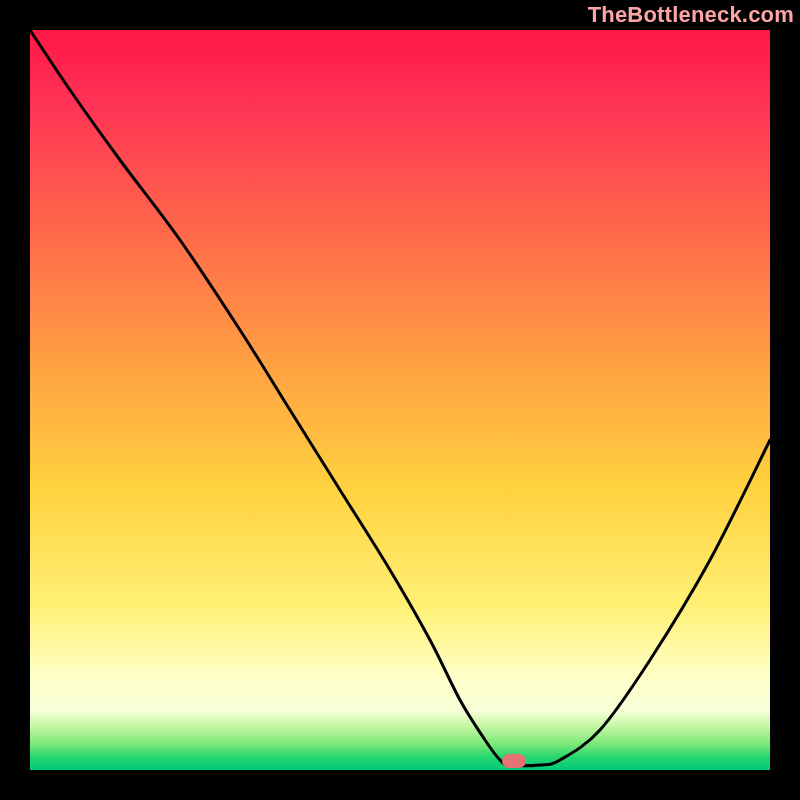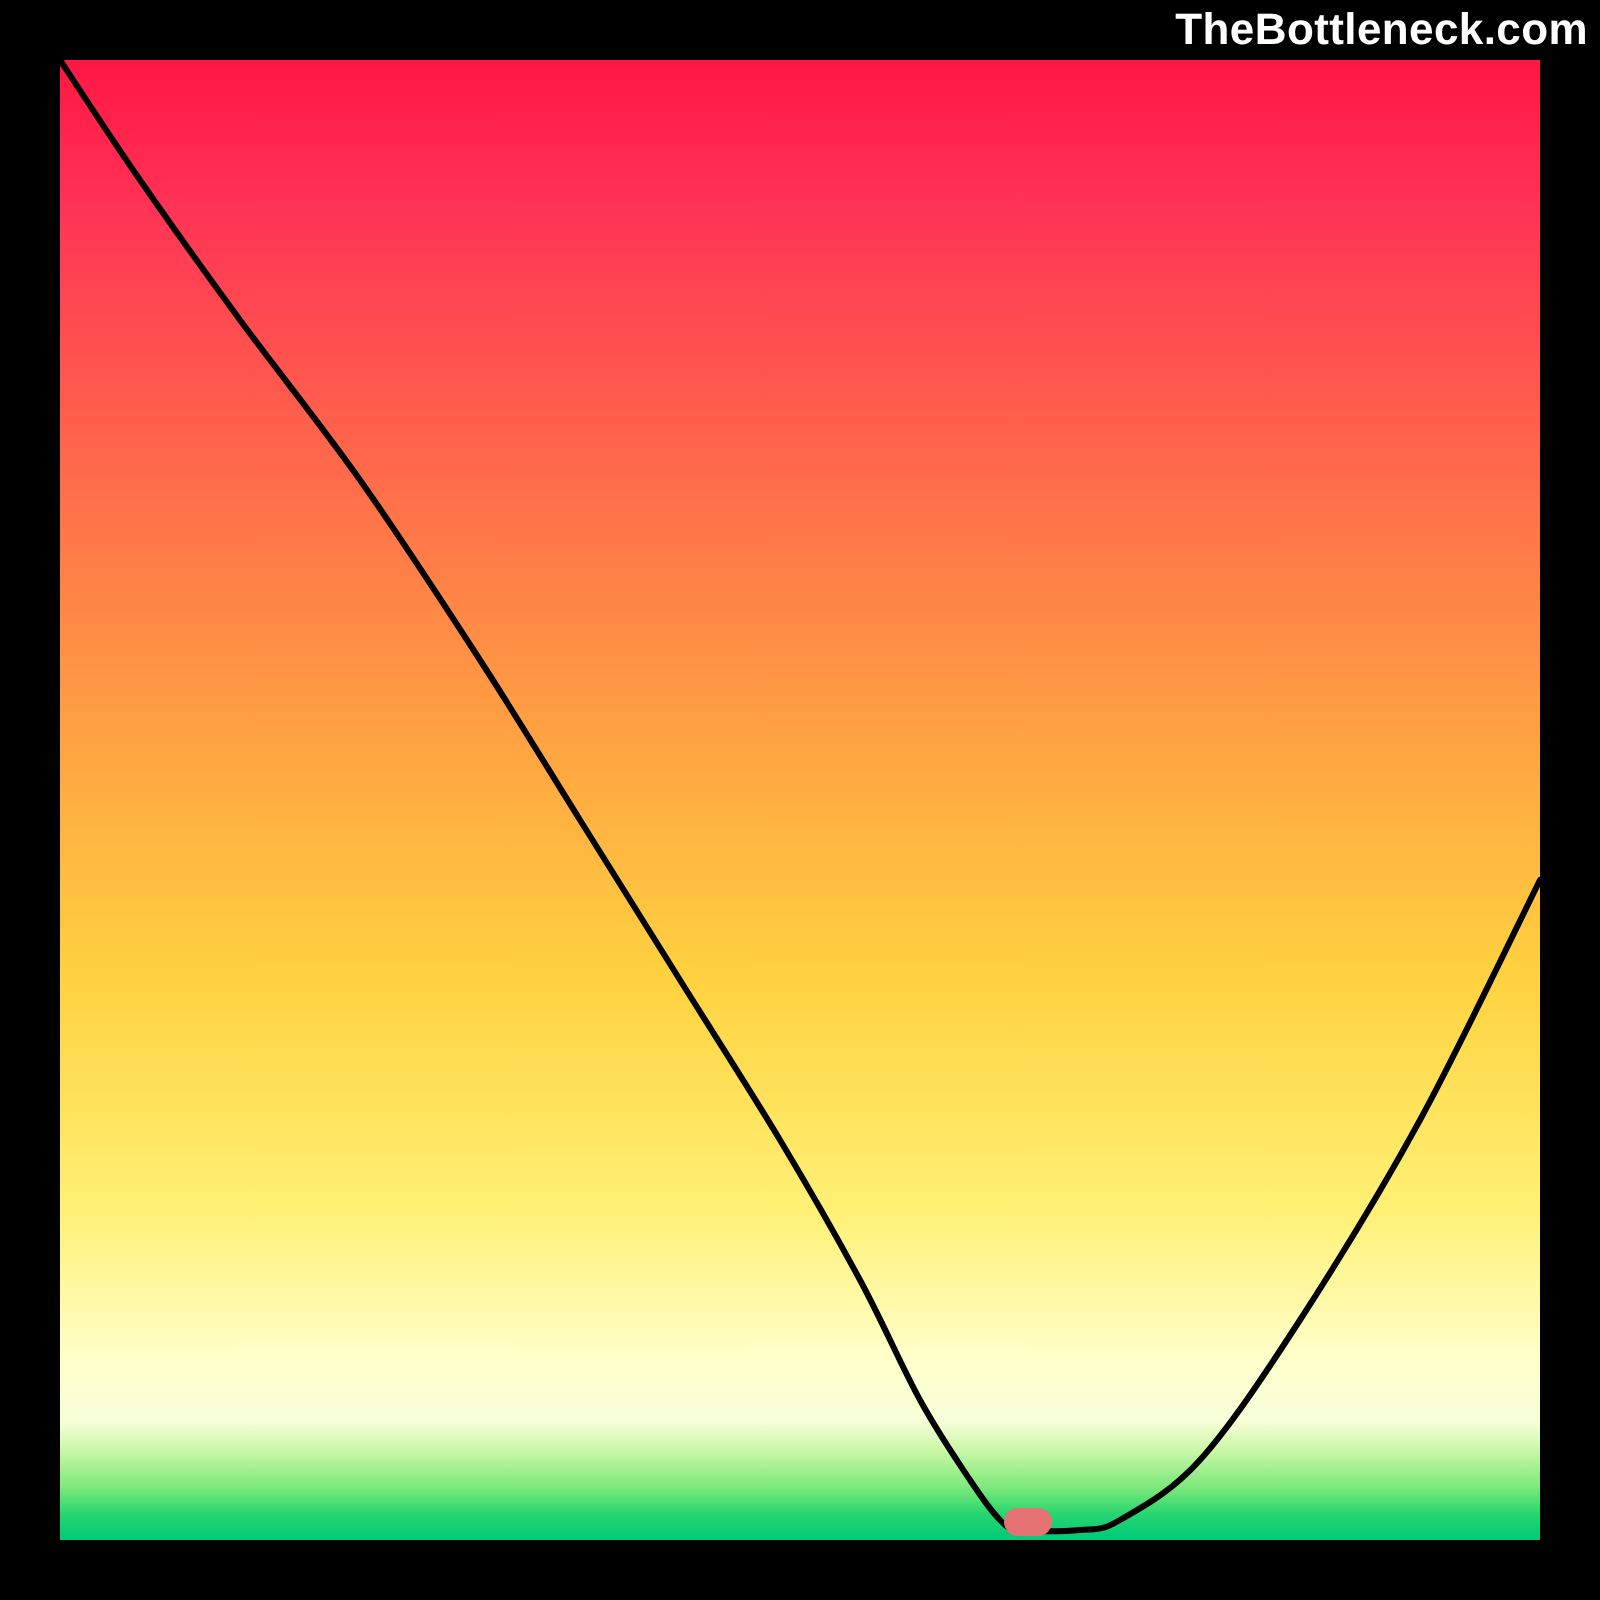--- a/index.html
+++ b/index.html
@@ -54,21 +54,21 @@
     height: 14px;
     background: #e57373;
     border-radius: 7px;
   }
   .watermark {
     position: absolute;
     top: 2px;
     right: 6px;
     font-size: 22px;
     font-weight: 600;
-    color: #ffffff;
+    color: #fca5a5;
     letter-spacing: 0.2px;
   }
 </style>
 </head>
 <body>
 
 <div class="frame">
 
   <div class="watermark">TheBottleneck.com</div>
 

